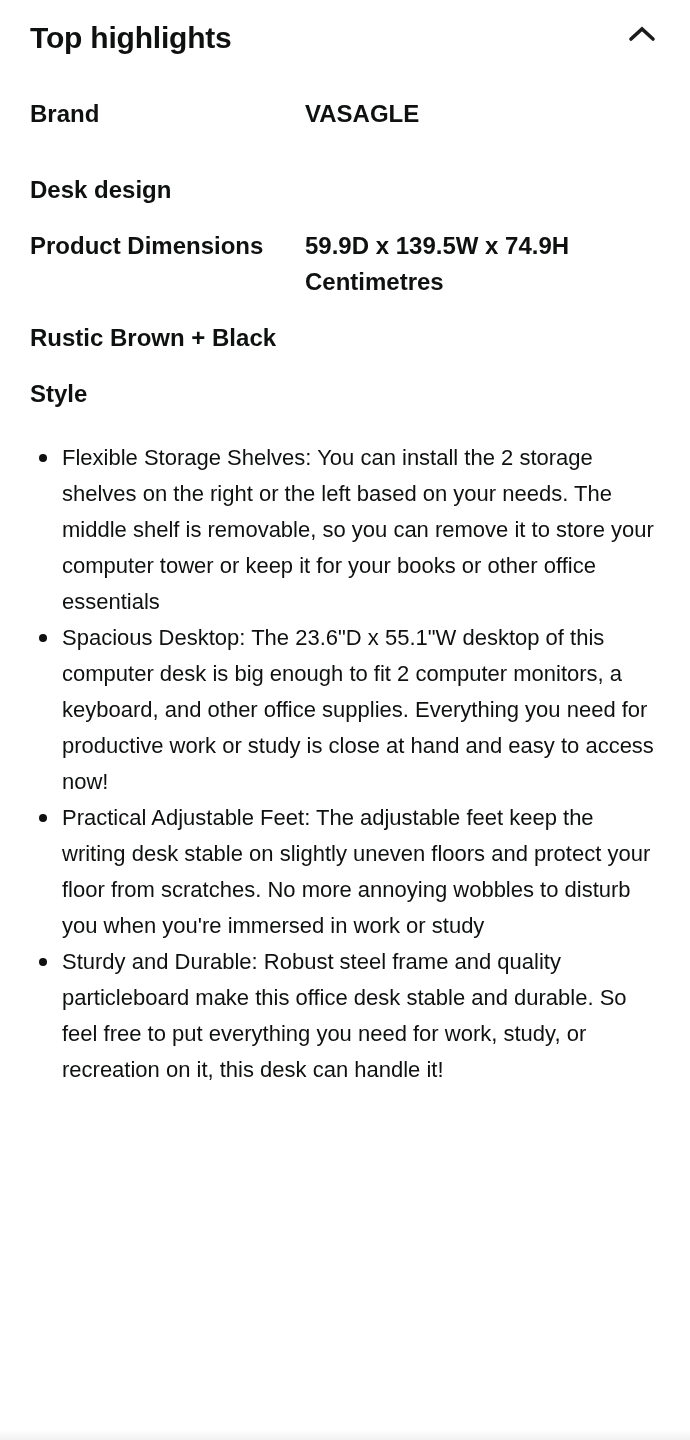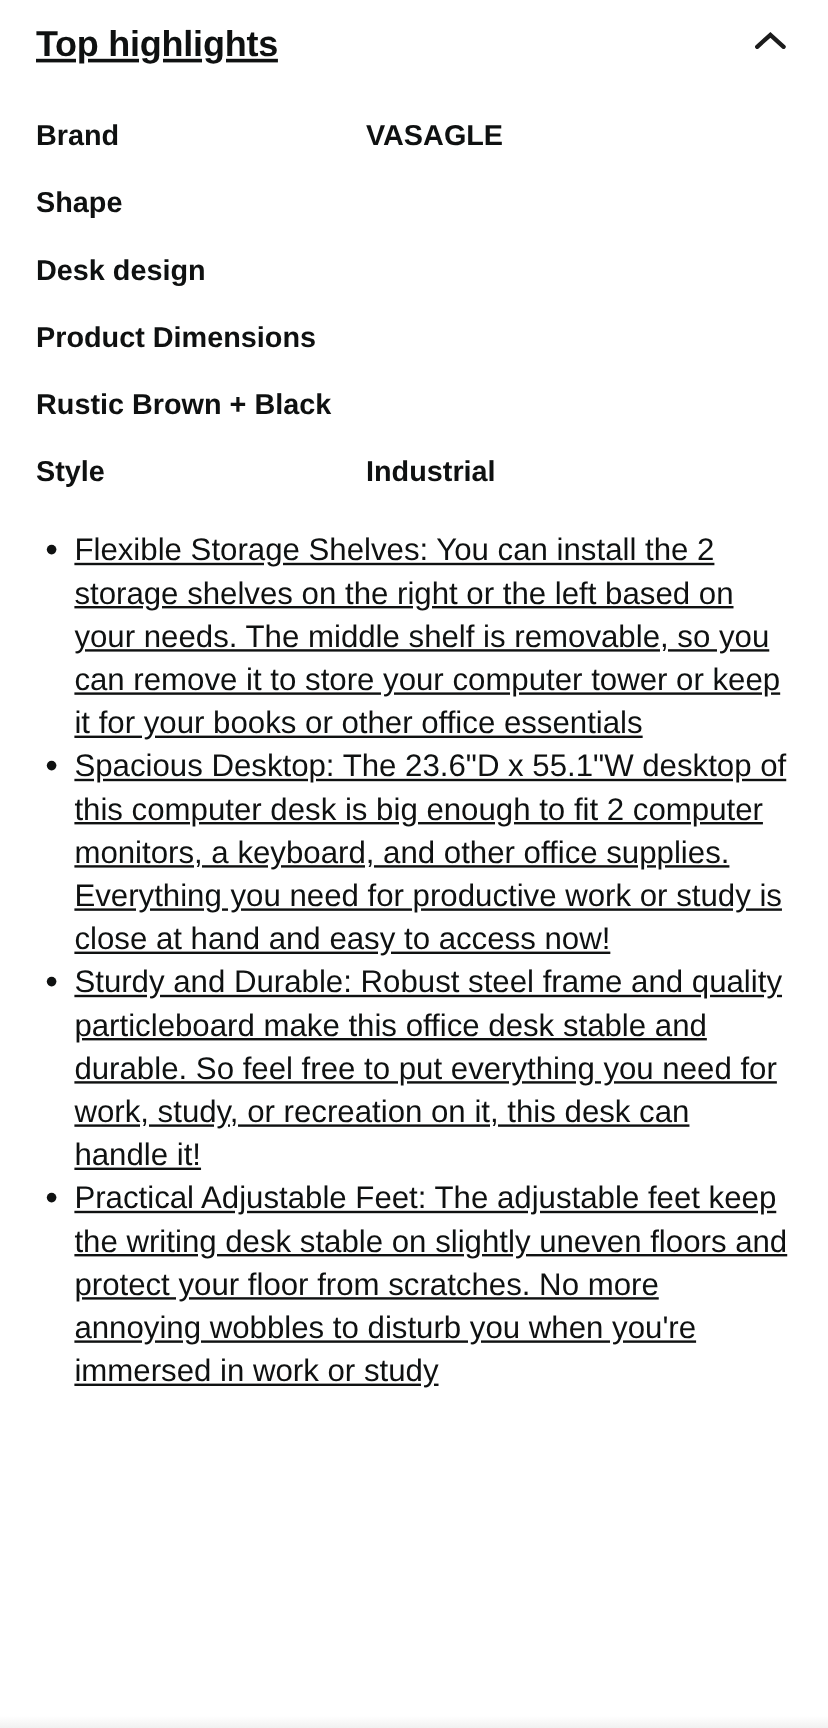--- a/index.html
+++ b/index.html
@@ -13,21 +13,20 @@
   }
   .panel {
     padding: 16px 32px 0 30px;
     width: 690px;
   }
   .panel-header {
     display: flex;
     align-items: flex-start;
     justify-content: space-between;
     padding-top: 2px;
-    text-decoration: underline;
   }
   .panel-title {
     font-size: 30px;
     font-weight: 700;
     line-height: 40px;
     letter-spacing: -0.2px;
   }
   .collapse-btn {
     background: none;
     border: none;
@@ -48,23 +47,22 @@
   .attr-row:last-child { margin-bottom: 16px; }
   .attr-label { font-weight: 700; padding-right: 18px; }
   .attr-value { font-weight: 700; }
   .bullets {
     list-style: none;
     margin-top: 28px;
   }
   .bullet-item {
     position: relative;
     padding-left: 32px;
-    font-size: 26px;
+    font-size: 22px;
     line-height: 36px;
-    text-decoration: underline;
   }
   .bullet-item::before {
     content: "";
     position: absolute;
     left: 9px;
     top: 14px;
     width: 8px;
     height: 8px;
     border-radius: 50%;
     background: #0f1111;
@@ -94,56 +92,55 @@
   </div>
 
   <div class="attr-table">
 
       <div class="attr-row">
         <div class="attr-label">Brand</div>
         <div class="attr-value">VASAGLE</div>
       </div>
 
       <div class="attr-row">
-        <div class="attr-label">Shape</div>
       </div>
 
       <div class="attr-row">
         <div class="attr-label">Desk design</div>
       </div>
 
       <div class="attr-row">
         <div class="attr-label">Product Dimensions</div>
+        <div class="attr-value">59.9D x 139.5W x 74.9H Centimetres</div>
       </div>
 
       <div class="attr-row">
         <div class="attr-value">Rustic Brown + Black</div>
       </div>
 
       <div class="attr-row">
         <div class="attr-label">Style</div>
-        <div class="attr-value">Industrial</div>
       </div>
     </div>
 
   <ul class="bullets">
 
       <li class="bullet-item">
         <span>Flexible Storage Shelves: You can install the 2 storage shelves on the right or the left based on your needs. The middle shelf is removable, so you can remove it to store your computer tower or keep it for your books or other office essentials</span>
       </li>
 
       <li class="bullet-item">
         <span>Spacious Desktop: The 23.6"D x 55.1"W desktop of this computer desk is big enough to fit 2 computer monitors, a keyboard, and other office supplies. Everything you need for productive work or study is close at hand and easy to access now!</span>
       </li>
 
       <li class="bullet-item">
-        <span>Sturdy and Durable: Robust steel frame and quality particleboard make this office desk stable and durable. So feel free to put everything you need for work, study, or recreation on it, this desk can handle it!</span>
+        <span>Practical Adjustable Feet: The adjustable feet keep the writing desk stable on slightly uneven floors and protect your floor from scratches. No more annoying wobbles to disturb you when you're immersed in work or study</span>
       </li>
 
       <li class="bullet-item">
-        <span>Practical Adjustable Feet: The adjustable feet keep the writing desk stable on slightly uneven floors and protect your floor from scratches. No more annoying wobbles to disturb you when you're immersed in work or study</span>
+        <span>Sturdy and Durable: Robust steel frame and quality particleboard make this office desk stable and durable. So feel free to put everything you need for work, study, or recreation on it, this desk can handle it!</span>
       </li>
 
     </ul>
 
 </div>
 
 <div class="bottom-fade"></div>
 
 </body></html>

